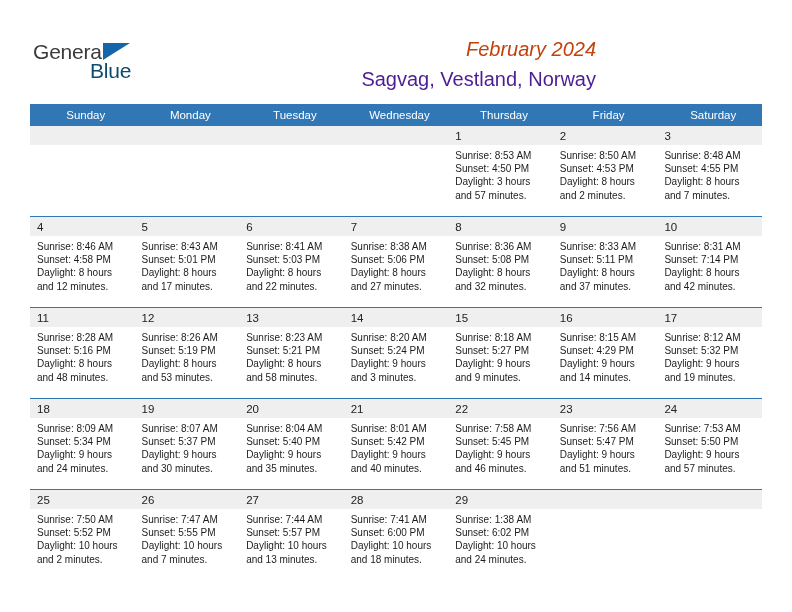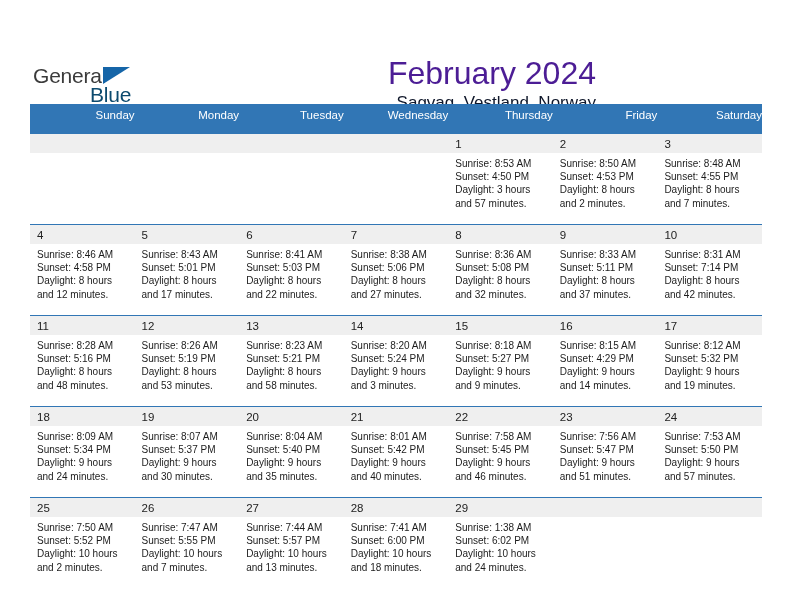--- a/index.html
+++ b/index.html
@@ -21,21 +21,20 @@
     box-sizing: border-box;
   }
 
   
   .header {
     position: absolute;
     left: 0;
     top: 0;
     width: 636px;
     height: 104px;
-    margin-top: 24px;
   }
   .brand {
     position: absolute;
     left: 33px;
     top: 40px;
     width: 140px;
     height: 46px;
   }
   .brand-general {
     position: absolute;
@@ -64,49 +63,50 @@
     color: #0c4a6e;
     font-family: "Liberation Sans", sans-serif;
   }
   .title-block {
     position: absolute;
     right: 40px;
     top: 34px;
     text-align: right;
   }
   .cal-title {
-    font-size: 32px;
-    color: #4c1d95;
+    font-size: 20px;
+    color: #c2410c;
     line-height: 30px;
     white-space: nowrap;
+    font-style: italic;
   }
   .cal-subtitle {
-    font-size: 17px;
-    color: #0f172a;
+    font-size: 20px;
+    color: #4c1d95;
     line-height: 20px;
     margin-top: 5px;
     white-space: nowrap;
   }
 
   
   .cal {
     position: absolute;
     left: 30px;
     top: 104px;
     width: 732px;
     border-collapse: collapse;
     table-layout: fixed;
   }
   .cal th {
     background: #3176b5;
     color: #ffffff;
     font-size: 11.5px;
     font-weight: normal;
-    text-align: right;
-    padding: 5px 0 13px 7px;
+    text-align: center;
+    padding: 5px 0 5px 7px;
     height: 11px;
     border: none;
   }
   .cal td {
     vertical-align: top;
     padding: 0;
     height: 90px;
     border: none;
     border-top: 1px solid #3176b5;
     background: #ffffff;

